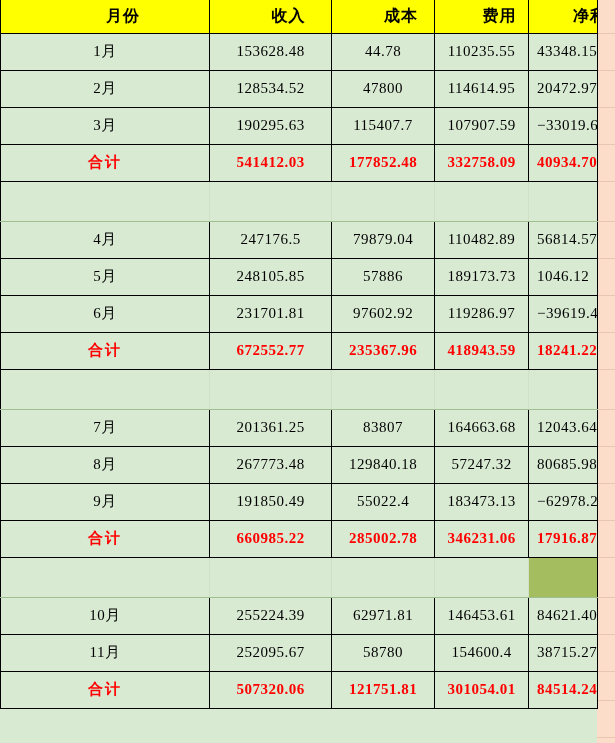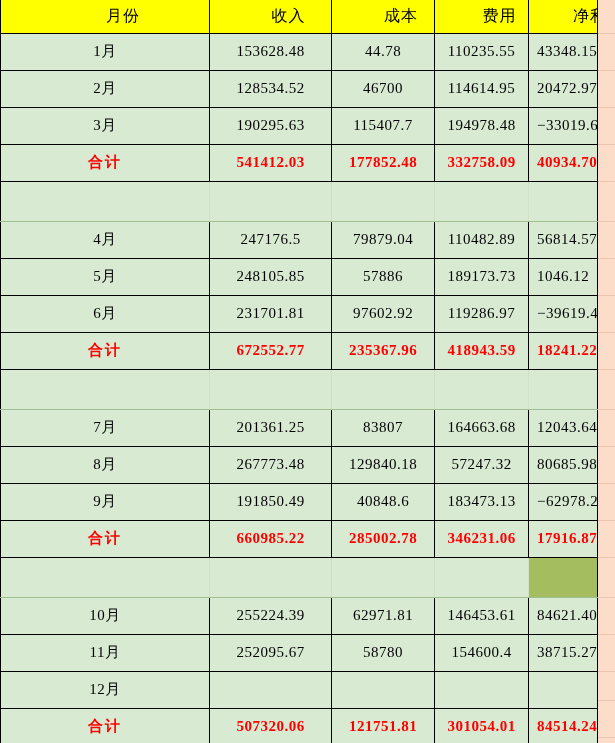--- a/index.html
+++ b/index.html
@@ -62,21 +62,21 @@
     border-top: 1.5px solid #000000;
     border-bottom: 1.5px solid #000000;
     border-left: 1.5px solid #000000;
     border-right: 1.5px solid #000000;
   }
 
   
   tr.header-row td {
     height: 33px;
     background: #ffff00;
-    font-weight: normal;
+    font-weight: bold;
     font-size: 16px;
     letter-spacing: 1px;
     border-top: none;
     border-bottom: 1.5px solid #000000;
     padding-left: 44px;
   }
   tr.header-row td.col-margin {
     background: #8ccf4e;
   }
 
@@ -173,30 +173,30 @@
           <td class="col-month">1月</td>
           <td class="col-revenue num">153628.48</td>
           <td class="col-cost num">44.78</td>
           <td class="col-expense num">110235.55</td>
           <td class="col-profit num">43348.15</td>
           <td class="col-margin num">1.00</td>
         </tr>
         <tr class="data-row">
           <td class="col-month">2月</td>
           <td class="col-revenue num">128534.52</td>
-          <td class="col-cost num">46700</td>
+          <td class="col-cost num">47800</td>
           <td class="col-expense num">114614.95</td>
           <td class="col-profit num">20472.97</td>
           <td class="col-margin num">0.68</td>
         </tr>
         <tr class="data-row">
           <td class="col-month">3月</td>
           <td class="col-revenue num">190295.63</td>
           <td class="col-cost num">115407.7</td>
-          <td class="col-expense num">194978.48</td>
+          <td class="col-expense num">107907.59</td>
           <td class="col-profit num">−33019.66</td>
           <td class="col-margin num">0.39</td>
         </tr>
         <tr class="total-row">
           <td class="col-month">合计</td>
           <td class="col-revenue num">541412.03</td>
           <td class="col-cost num">177852.48</td>
           <td class="col-expense num">332758.09</td>
           <td class="col-profit num">40934.70</td>
           <td class="col-margin num">0.67</td>
@@ -261,21 +261,21 @@
           <td class="col-month">8月</td>
           <td class="col-revenue num">267773.48</td>
           <td class="col-cost num">129840.18</td>
           <td class="col-expense num">57247.32</td>
           <td class="col-profit num">80685.98</td>
           <td class="col-margin num">0.52</td>
         </tr>
         <tr class="data-row">
           <td class="col-month">9月</td>
           <td class="col-revenue num">191850.49</td>
-          <td class="col-cost num">40848.6</td>
+          <td class="col-cost num">55022.4</td>
           <td class="col-expense num">183473.13</td>
           <td class="col-profit num">−62978.24</td>
           <td class="col-margin num">0.63</td>
         </tr>
         <tr class="total-row">
           <td class="col-month">合计</td>
           <td class="col-revenue num">660985.22</td>
           <td class="col-cost num">285002.78</td>
           <td class="col-expense num">346231.06</td>
           <td class="col-profit num hl-olive">17916.87</td>
@@ -298,28 +298,20 @@
           <td class="col-margin num">0.75</td>
         </tr>
         <tr class="data-row">
           <td class="col-month">11月</td>
           <td class="col-revenue num">252095.67</td>
           <td class="col-cost num">58780</td>
           <td class="col-expense num">154600.4</td>
           <td class="col-profit num">38715.27</td>
           <td class="col-margin num">0.77</td>
         </tr>
-        <tr class="data-row">
-          <td class="col-month">12月</td>
-          <td class="col-revenue num"></td>
-          <td class="col-cost num"></td>
-          <td class="col-expense num"></td>
-          <td class="col-profit num"></td>
-          <td class="col-margin num"></td>
-        </tr>
         <tr class="total-row">
           <td class="col-month">合计</td>
           <td class="col-revenue num">507320.06</td>
           <td class="col-cost num">121751.81</td>
           <td class="col-expense num">301054.01</td>
           <td class="col-profit num hl-olive">84514.24</td>
           <td class="col-margin num">0.76</td>
         </tr>
       </tbody>
   </table>

